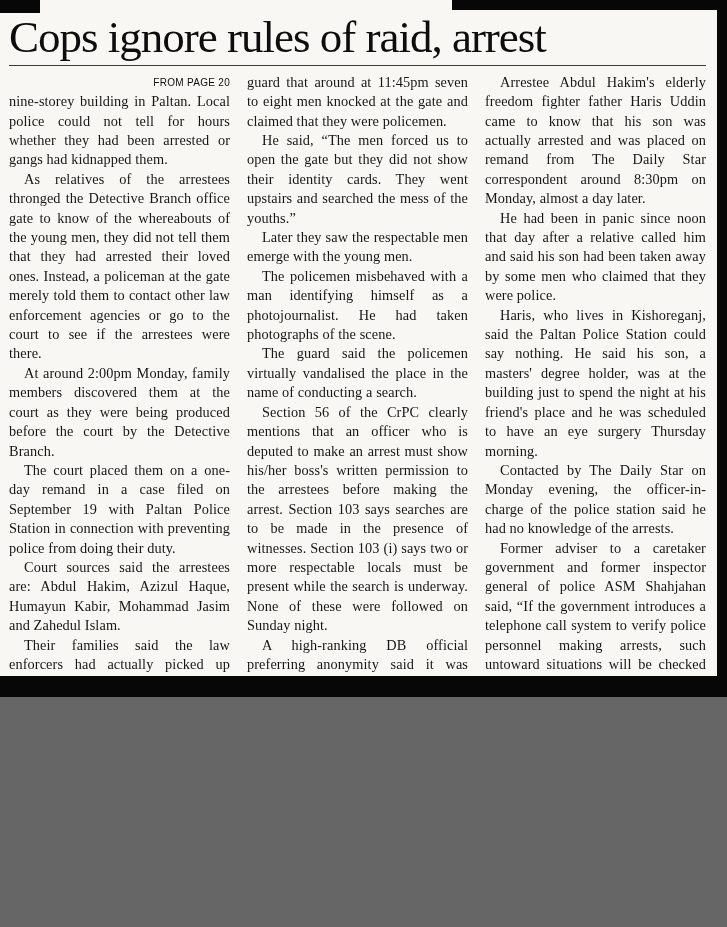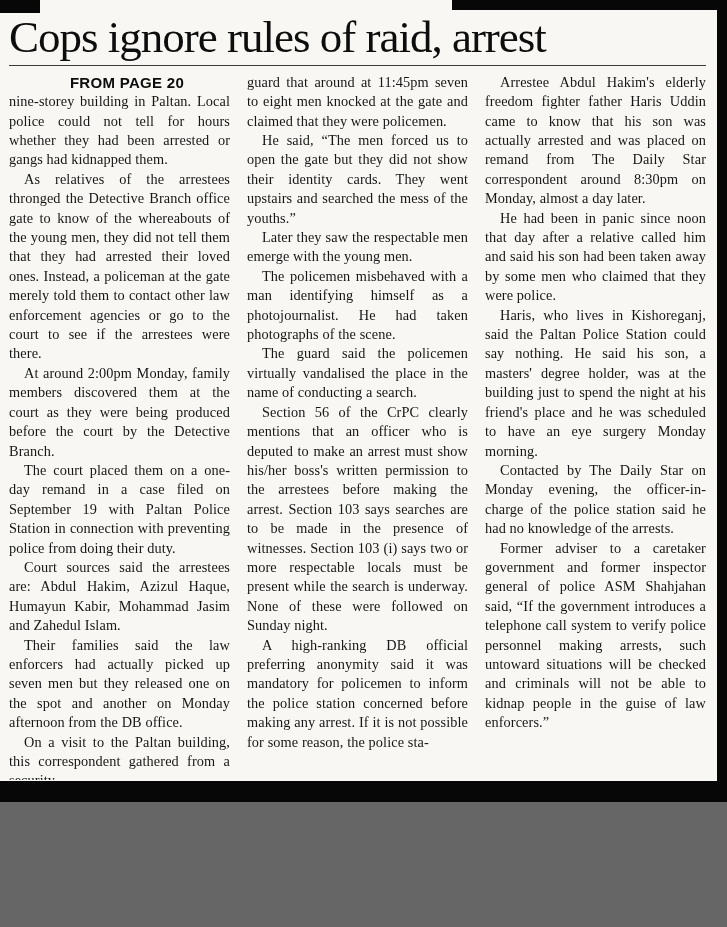--- a/index.html
+++ b/index.html
@@ -1,18 +1,18 @@
 <!DOCTYPE html>
 <html><head>
 <meta charset="utf-8">
 <style>
   html,body{margin:0;padding:0;background:#666;}
   .page{
     position:relative;
-    width:727px;height:802px;
+    width:727px;height:697px;
     background:#f8f7f3;
     overflow:hidden;
     font-family:"Liberation Serif","DejaVu Serif",serif;
     color:#161616;
     box-sizing:border-box;
   }
   
   .bar{position:absolute;background:#070707;z-index:5;}
   .bar-top-left{left:0;top:0;width:40px;height:13px;}
   .bar-top-right{left:452px;top:0;right:0;height:10px;}
@@ -45,26 +45,26 @@
   .column{
     flex:1 1 0;
     min-width:0;
     font-size:14.3px;
     line-height:19.4px;
     text-align:justify;
     letter-spacing:0.1px;
   }
   .kicker{
     font-family:"Liberation Sans","DejaVu Sans",sans-serif;
-    font-weight:bold;
-    font-size:15px;
+    font-weight:normal;
+    font-size:10px;
     letter-spacing:0.3px;
     margin:0 0 3px 0;
     color:#0d0d0d;
-    text-align:center;
+    text-align:right;
   }
   .column p{
     margin:0;
     text-indent:15px;
   }
   .column p.no-indent{
     text-indent:0;
   }
 </style>
 </head>
@@ -101,20 +101,20 @@
         <p>Later they saw the respectable men emerge with the young men.</p>
         <p>The policemen misbehaved with a man identifying himself as a photojournalist. He had taken photographs of the scene.</p>
         <p>The guard said the policemen virtually vandalised the place in the name of conducting a search.</p>
         <p>Section 56 of the CrPC clearly mentions that an officer who is deputed to make an arrest must show his/her boss's written permission to the arrestees before making the arrest. Section 103 says searches are to be made in the presence of witnesses. Section 103 (i) says two or more respectable locals must be present while the search is underway. None of these were followed on Sunday night.</p>
         <p>A high-ranking DB official preferring anonymity said it was mandatory for policemen to inform the police station concerned before making any arrest. If it is not possible for some reason, the police sta-</p>
       </div>
 
       <div class="column">
         <p>Arrestee Abdul Hakim's elderly freedom fighter father Haris Uddin came to know that his son was actually arrested and was placed on remand from The Daily Star correspondent around 8:30pm on Monday, almost a day later.</p>
         <p>He had been in panic since noon that day after a relative called him and said his son had been taken away by some men who claimed that they were police.</p>
-        <p>Haris, who lives in Kishoreganj, said the Paltan Police Station could say nothing. He said his son, a masters' degree holder, was at the building just to spend the night at his friend's place and he was scheduled to have an eye surgery Monday morning.</p>
+        <p>Haris, who lives in Kishoreganj, said the Paltan Police Station could say nothing. He said his son, a masters' degree holder, was at the building just to spend the night at his friend's place and he was scheduled to have an eye surgery Thursday morning.</p>
         <p>Contacted by The Daily Star on Monday evening, the officer-in-charge of the police station said he had no knowledge of the arrests.</p>
         <p>Former adviser to a caretaker government and former inspector general of police ASM Shahjahan said, “If the government introduces a telephone call system to verify police personnel making arrests, such untoward situations will be checked and criminals will not be able to kidnap people in the guise of law enforcers.”</p>
       </div>
 
     </div>
   </div>
 </div>
 
 </body></html>

